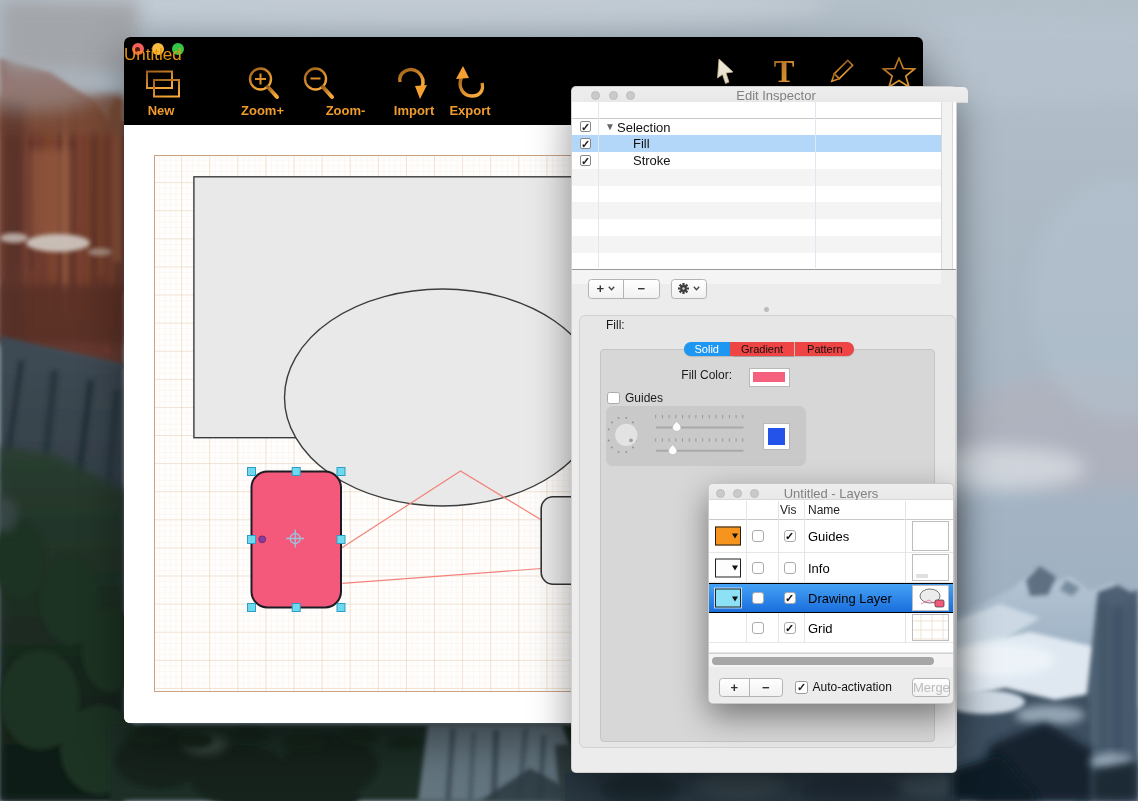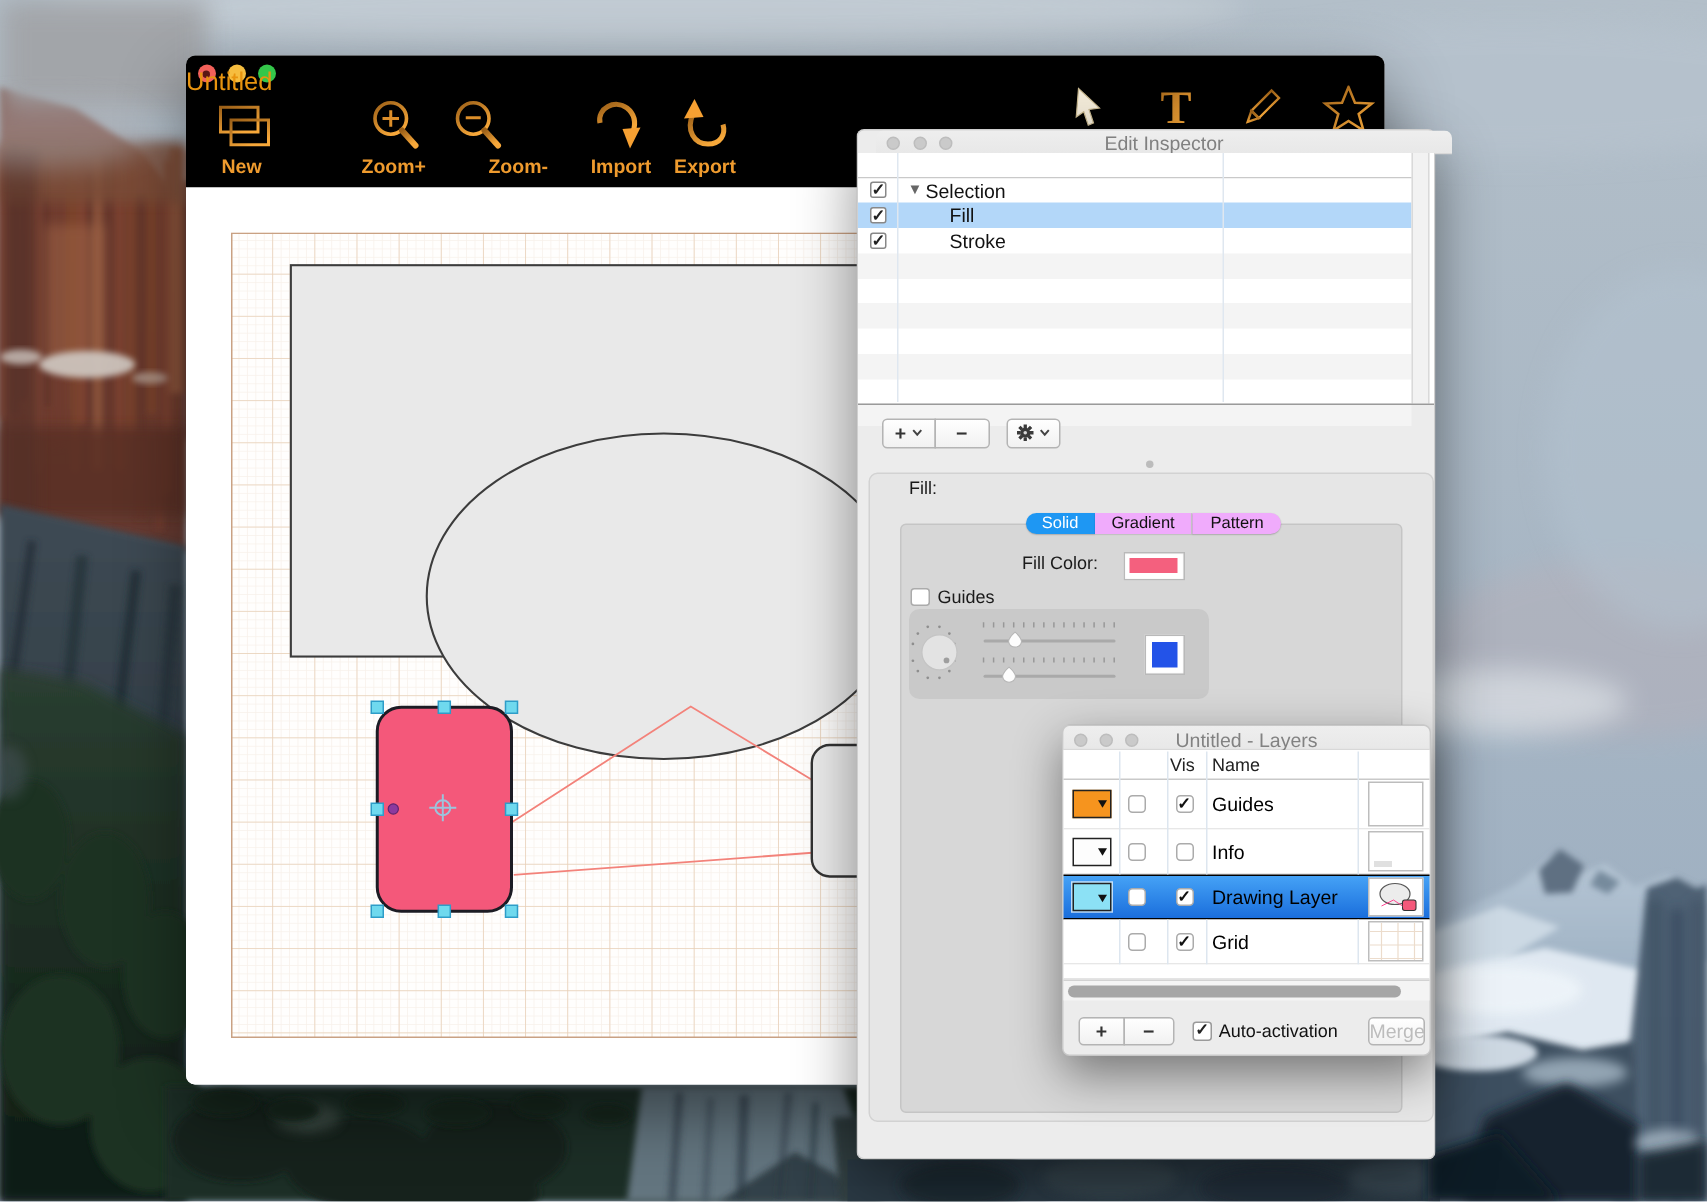--- a/index.html
+++ b/index.html
@@ -36,21 +36,21 @@
     border:1px solid #888;border-radius:2px;box-sizing:border-box;
     font-size:11px;line-height:10px;text-align:center;color:#222;font-weight:bold;}
   .pillbtn{position:absolute;height:20px;background:linear-gradient(#ffffff,#f1f1f1);
     border:1px solid #b4b4b4;border-radius:3.5px;box-sizing:border-box;
     font-size:13px;color:#333;text-align:center;line-height:18px;font-weight:bold;}
   #sect-panel{position:absolute;left:7px;top:228px;width:377px;height:433px;
     background:#e6e6e6;border:1px solid #d2d2d2;border-radius:6px;box-sizing:border-box;}
   #tab-panel{position:absolute;left:28px;top:261.5px;width:335px;height:393px;
     background:#d7d7d7;border:1px solid #c5c5c5;border-radius:4px;box-sizing:border-box;}
   #segctl{position:absolute;left:111.6px;top:255px;width:171px;height:14px;}
-  .seg{position:absolute;top:0;height:14px;background:#f0abfc;border-right:1px solid #c9c9c9;
+  .seg{position:absolute;top:0;height:14px;background:#ef4444;border-right:1px solid #c9c9c9;
     box-sizing:border-box;font-size:11px;color:#111;text-align:center;line-height:14px;
     box-shadow:0 0.5px 1px rgba(0,0,0,0.25);}
   .segsel{background:#1e97f3;color:#fff;border-right:none;}
   .well{position:absolute;background:#fff;border:1px solid #b9b9b9;box-sizing:border-box;
     box-shadow:inset 0 0 1px rgba(0,0,0,0.1);}
   #shadowbox{position:absolute;left:34px;top:318.5px;width:200px;height:60px;
     background:#c9c9c9;border-radius:7px;}
   
   #layers{position:absolute;left:708px;top:483px;width:246px;height:221px;
     background:#ececec;border-radius:5px;box-shadow:0 12px 32px rgba(0,0,0,0.45);

